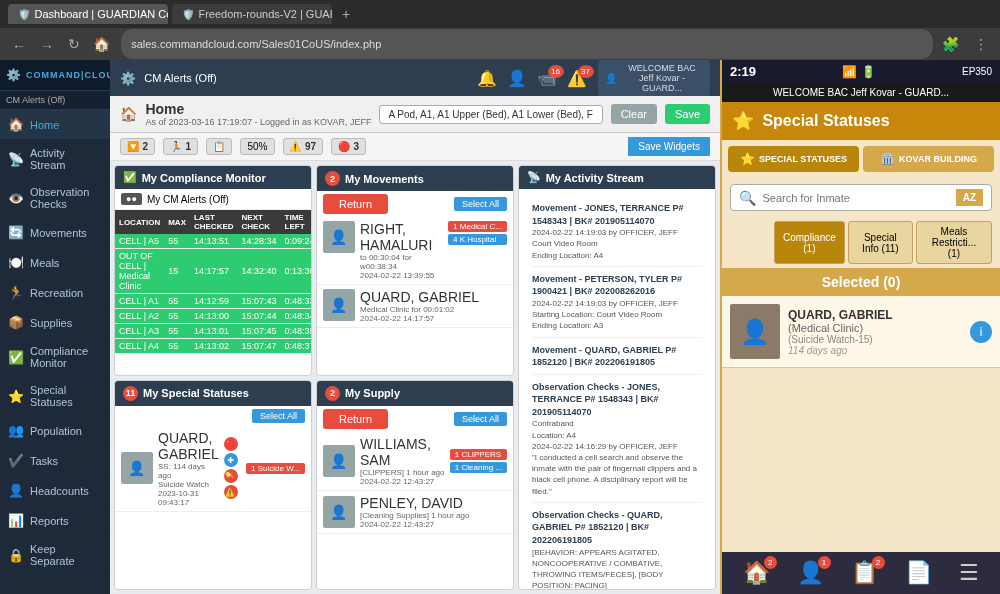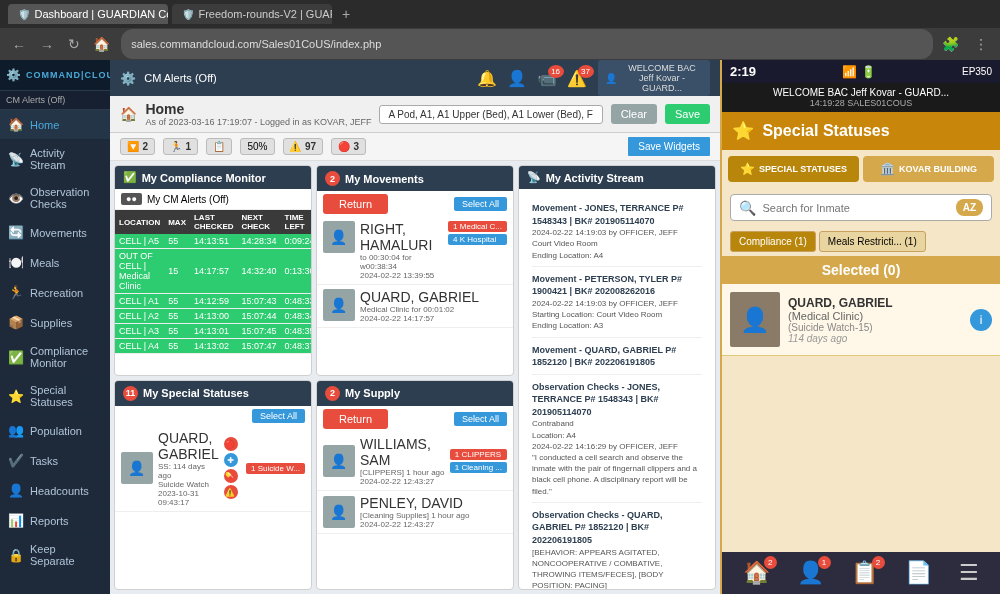--- a/index.html
+++ b/index.html
@@ -488,41 +488,42 @@
       font-size: 11px;
       color: #999;
       background: transparent;
     }
     .search-bar-icon { color: #999; font-size: 14px; }
     .az-btn {
       background: #d4a84b;
       color: #fff;
       border: none;
       padding: 3px 7px;
-      border-radius: 8px;
+      border-radius: 0;
       font-size: 10px;
       cursor: pointer;
       font-weight: bold;
     }
     .compliance-tabs {
       display: flex;
       gap: 3px;
       padding: 4px 8px;
     }
     .comp-tab {
       background: #e8d5a0;
       border: 1px solid #c8a060;
       padding: 4px 8px;
       border-radius: 3px;
       font-size: 10px;
       cursor: pointer;
     }
     .comp-tab.active {
       background: #b8860b;
       color: #fff;
+      margin-left: 44px;
     }
     .selected-header {
       background: #d4a84b;
       color: #fff;
       text-align: center;
       padding: 6px;
       font-size: 14px;
       font-weight: bold;
     }
     .inmate-card {
@@ -968,21 +969,20 @@
       <span style="font-weight:bold; font-size:13px;">2:19</span>
       <span style="display:flex; gap:4px; font-size:12px;">
         <span>📶</span>
         <span>🔋</span>
       </span>
       <span>EP350</span>
     </div>
 
     <div class="welcome-banner">
       <div>WELCOME BAC Jeff Kovar - GUARD...</div>
-      <div class="welcome-sub">14:19:28  SALES01COUS</div>
     </div>
 
     <div style="background:#c8860a; color:#fff; padding:8px 10px; display:flex; align-items:center; gap:8px;">
       <span style="font-size:18px; color:#ffd700;">⭐</span>
       <span style="font-size:16px; font-weight:bold;">Special Statuses</span>
     </div>
 
     <div class="rp-tabs-row">
       <button class="rp-tab active">
         <span class="rp-tab-icon">⭐</span>
@@ -995,20 +995,21 @@
     </div>
 
     <div class="search-bar">
       <span class="search-bar-icon">🔍</span>
       <input type="text" placeholder="Search for Inmate" style="">
       <button class="az-btn">AZ</button>
     </div>
 
     <div class="compliance-tabs">
       <button class="comp-tab active">Compliance (1)</button>
+      <button class="comp-tab">Special Info (11)</button>
       <button class="comp-tab">Meals Restricti... (1)</button>
     </div>
 
     <div class="selected-header">Selected (0)</div>
 
     <div class="inmate-card">
       <div class="inmate-photo">👤</div>
       <div class="inmate-info">
         <div class="inmate-name">QUARD, GABRIEL</div>
         <div class="inmate-clinic">(Medical Clinic)</div>

